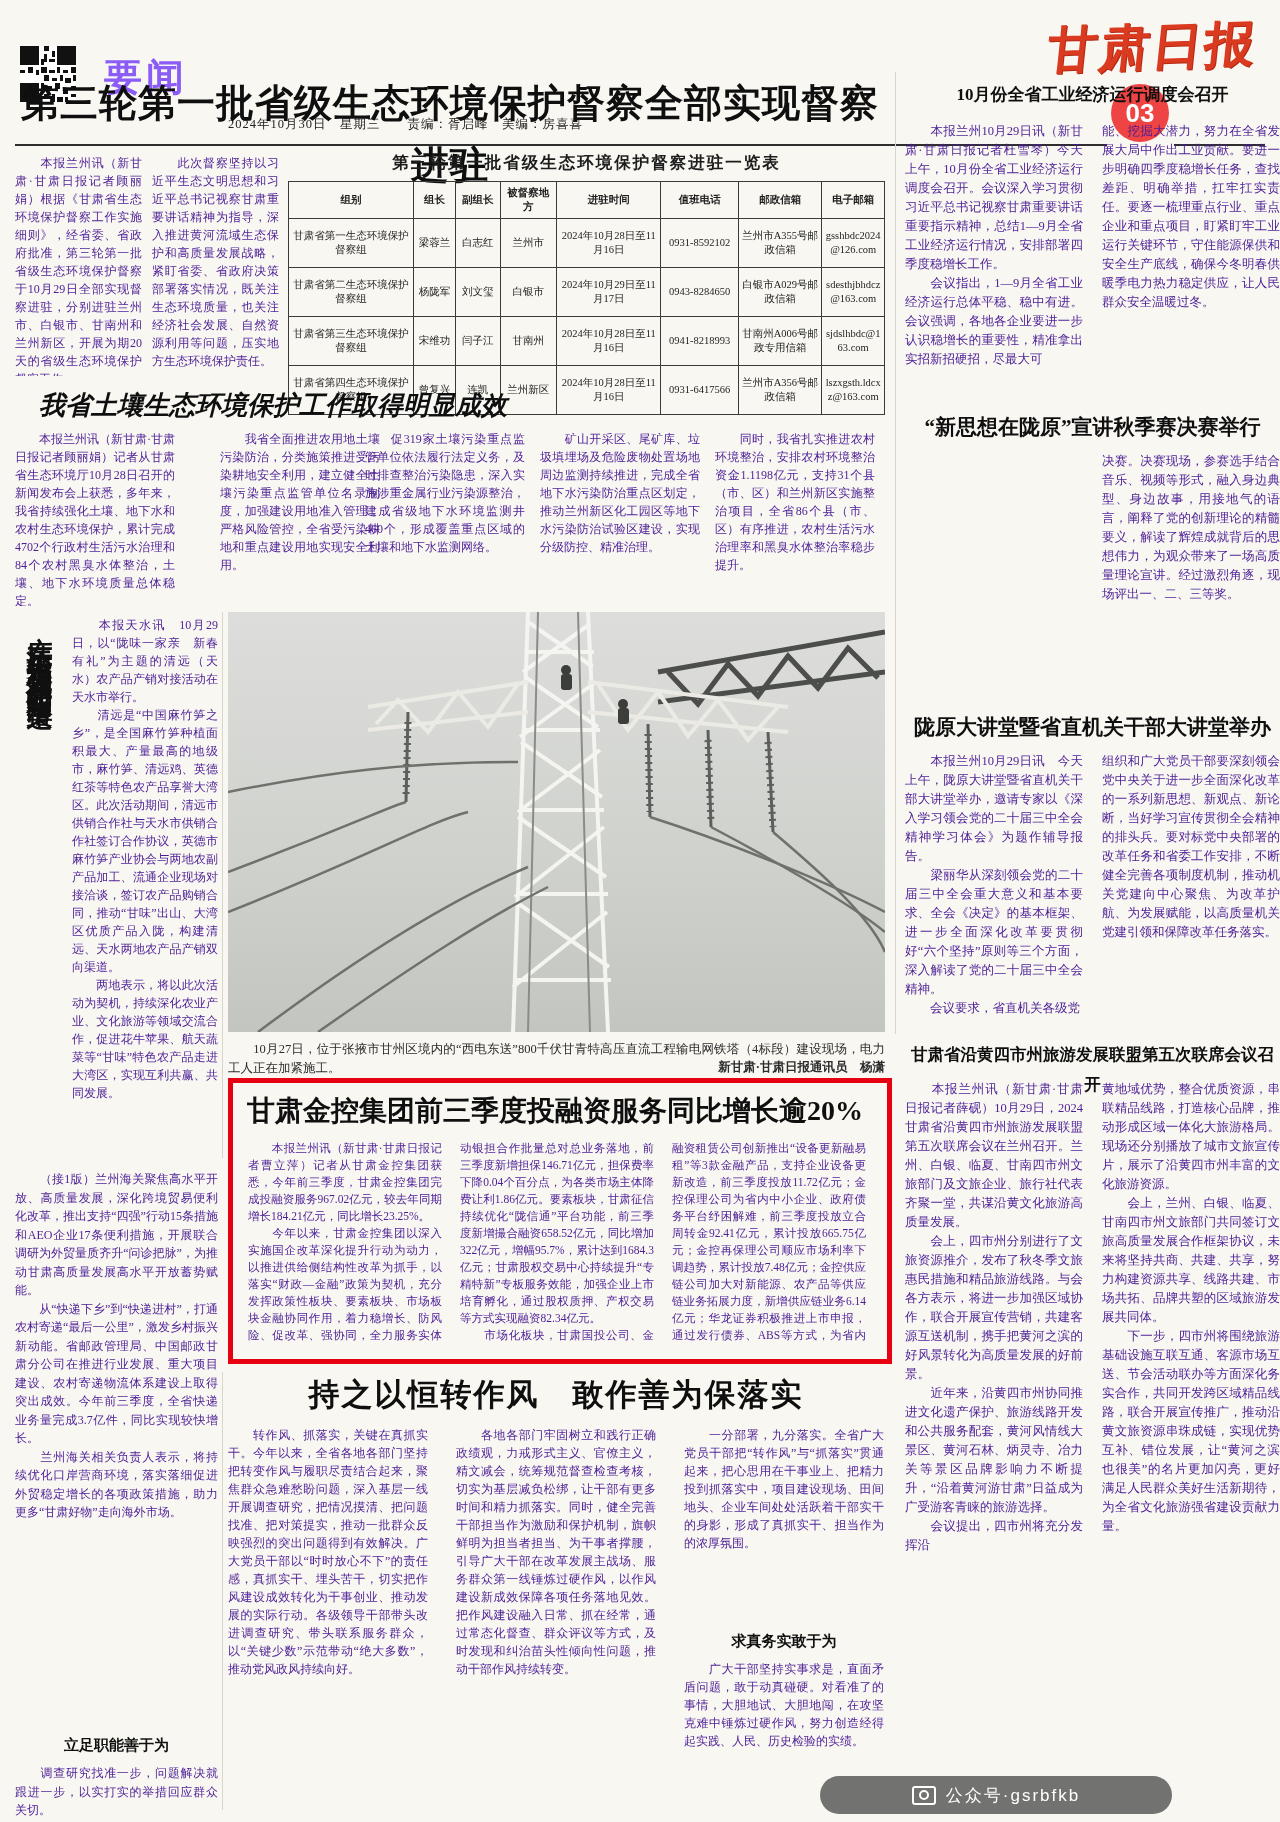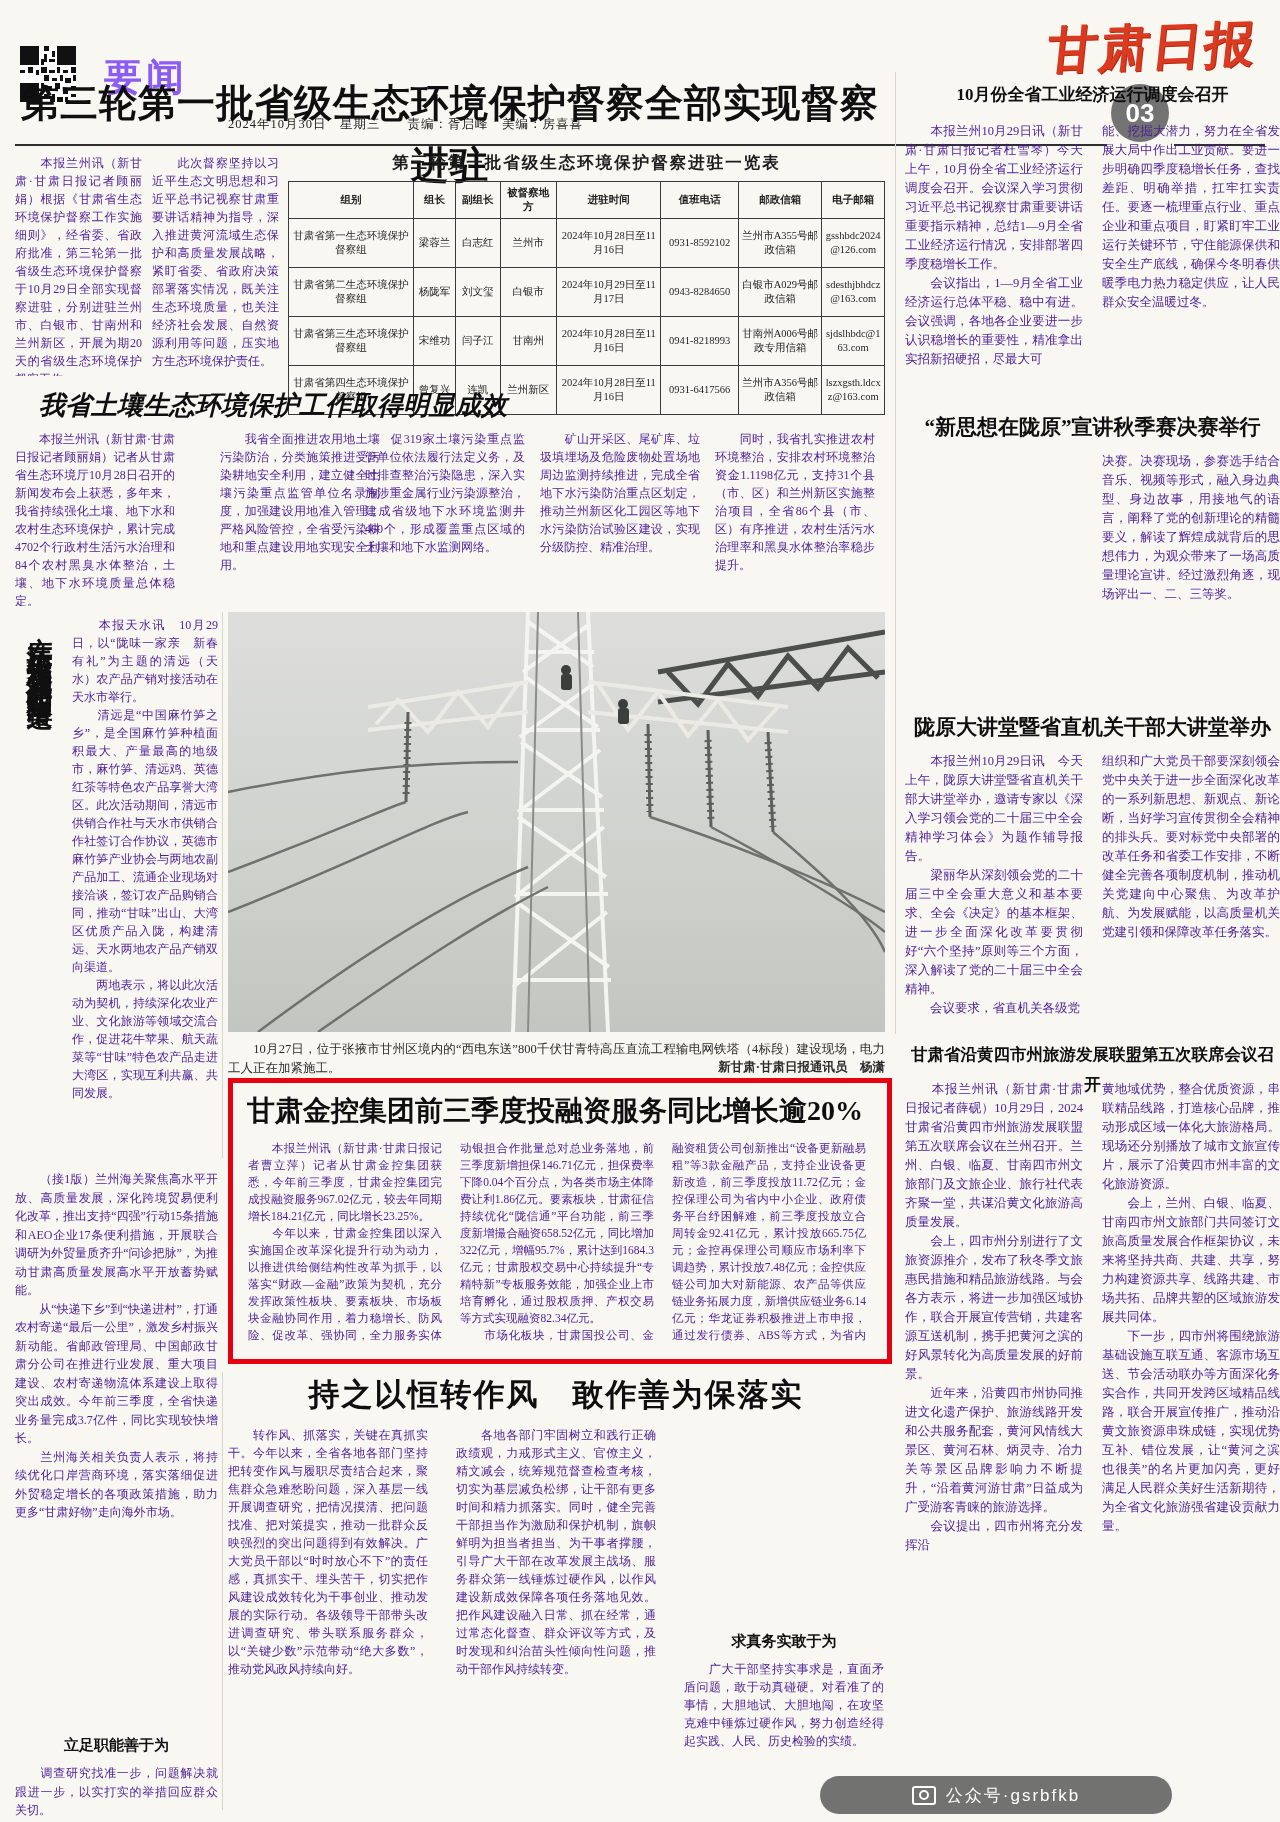--- a/index.html
+++ b/index.html
@@ -7,21 +7,21 @@
         font-family:"Liberation Serif","DejaVu Serif",serif;color:#1d1d1d;overflow:hidden;}
   .abs{position:absolute;}
   .bodycol{position:absolute;font-size:12px;line-height:18px;text-align:justify;
            white-space:pre-line;overflow:hidden;color:#4c1d95;}
   .rule{position:absolute;background:#2e2e2e;}
   .lightrule{position:absolute;background:#d8d5cc;}
   .hl{position:absolute;font-weight:bold;color:#0f0f0f;text-align:center;
       font-family:"Liberation Serif","DejaVu Serif",serif;}
   .section-label{position:absolute;font-size:38px;font-weight:bold;color:#8b5cf6;letter-spacing:4px;}
   .dateline{position:absolute;font-size:12.5px;color:#222;letter-spacing:1px;}
-  .page-circle{position:absolute;width:58px;height:58px;border-radius:50%;background:#737373;
+  .page-circle{position:absolute;width:58px;height:58px;border-radius:50%;background:#ef4444;
                display:flex;align-items:center;justify-content:center;color:#fff;
                font-size:26px;font-weight:bold;font-family:"Liberation Sans",sans-serif;}
   .masthead{position:absolute;font-size:50px;font-weight:bold;color:#d93a20;
             transform:skewX(-8deg) rotate(-2deg);letter-spacing:2px;
             text-shadow:1px 1px 0 #b52a14;}
   .insp-title{font-size:16.5px;font-weight:bold;text-align:center;letter-spacing:2px;}
   table.insp{border-collapse:collapse;width:100%;table-layout:fixed;margin-top:7px;
              font-size:10.5px;line-height:14px;}
   table.insp th,table.insp td{border:1px solid #3a3a3a;text-align:center;vertical-align:middle;
              padding:2px 3px;font-weight:normal;word-break:break-all;}
@@ -234,20 +234,21 @@
 　　会上，四市州分别进行了文旅资源推介，发布了秋冬季文旅惠民措施和精品旅游线路。与会各方表示，将进一步加强区域协作，联合开展宣传营销，共建客源互送机制，携手把黄河之滨的好风景转化为高质量发展的好前景。
 　　近年来，沿黄四市州协同推进文化遗产保护、旅游线路开发和公共服务配套，黄河风情线大景区、黄河石林、炳灵寺、冶力关等景区品牌影响力不断提升，“沿着黄河游甘肃”日益成为广受游客青睐的旅游选择。
 　　会议提出，四市州将充分发挥沿</div>
   <div class="bodycol" style="left:1102px;top:1080px;width:178px;height:722px;font-size:12.5px;line-height:19px;">黄地域优势，整合优质资源，串联精品线路，打造核心品牌，推动形成区域一体化大旅游格局。现场还分别播放了城市文旅宣传片，展示了沿黄四市州丰富的文化旅游资源。
 　　会上，兰州、白银、临夏、甘南四市州文旅部门共同签订文旅高质量发展合作框架协议，未来将坚持共商、共建、共享，努力构建资源共享、线路共建、市场共拓、品牌共塑的区域旅游发展共同体。
 　　下一步，四市州将围绕旅游基础设施互联互通、客源市场互送、节会活动联办等方面深化务实合作，共同开发跨区域精品线路，联合开展宣传推广，推动沿黄文旅资源串珠成链，实现优势互补、错位发展，让“黄河之滨也很美”的名片更加闪亮，更好满足人民群众美好生活新期待，为全省文化旅游强省建设贡献力量。</div>
 
   <div class="hl" style="left:228px;top:1374px;width:656px;height:42px;font-size:31px;line-height:42px;letter-spacing:2px;">持之以恒转作风　敢作善为保落实</div>
   <div class="bodycol" style="left:456px;top:1426px;width:200px;height:386px;">　　各地各部门牢固树立和践行正确政绩观，力戒形式主义、官僚主义，精文减会，统筹规范督查检查考核，切实为基层减负松绑，让干部有更多时间和精力抓落实。同时，健全完善干部担当作为激励和保护机制，旗帜鲜明为担当者担当、为干事者撑腰，引导广大干部在改革发展主战场、服务群众第一线锤炼过硬作风，以作风建设新成效保障各项任务落地见效。把作风建设融入日常、抓在经常，通过常态化督查、群众评议等方式，及时发现和纠治苗头性倾向性问题，推动干部作风持续转变。</div>
   <div class="bodycol" style="left:228px;top:1426px;width:200px;height:386px;">　　转作风、抓落实，关键在真抓实干。今年以来，全省各地各部门坚持把转变作风与履职尽责结合起来，聚焦群众急难愁盼问题，深入基层一线开展调查研究，把情况摸清、把问题找准、把对策提实，推动一批群众反映强烈的突出问题得到有效解决。广大党员干部以“时时放心不下”的责任感，真抓实干、埋头苦干，切实把作风建设成效转化为干事创业、推动发展的实际行动。各级领导干部带头改进调查研究、带头联系服务群众，以“关键少数”示范带动“绝大多数”，推动党风政风持续向好。</div>
+  <div class="bodycol" style="left:684px;top:1426px;width:200px;height:198px;">　　一分部署，九分落实。全省广大党员干部把“转作风”与“抓落实”贯通起来，把心思用在干事业上、把精力投到抓落实中，项目建设现场、田间地头、企业车间处处活跃着干部实干的身影，形成了真抓实干、担当作为的浓厚氛围。</div>
   <div class="subhead" style="left:684px;top:1632px;width:200px;">求真务实敢于为</div>
   <div class="bodycol" style="left:684px;top:1660px;width:200px;height:152px;">　　广大干部坚持实事求是，直面矛盾问题，敢于动真碰硬。对看准了的事情，大胆地试、大胆地闯，在攻坚克难中锤炼过硬作风，努力创造经得起实践、人民、历史检验的实绩。</div>
 
   <div class="bodycol" style="left:15px;top:1170px;width:203px;height:556px;font-size:12px;line-height:18.5px;">　　（接1版）兰州海关聚焦高水平开放、高质量发展，深化跨境贸易便利化改革，推出支持“四强”行动15条措施和AEO企业17条便利措施，开展联合调研为外贸量质齐升“问诊把脉”，为推动甘肃高质量发展高水平开放蓄势赋能。
 　　从“快递下乡”到“快递进村”，打通农村寄递“最后一公里”，激发乡村振兴新动能。省邮政管理局、中国邮政甘肃分公司在推进行业发展、重大项目建设、农村寄递物流体系建设上取得突出成效。今年前三季度，全省快递业务量完成3.7亿件，同比实现较快增长。
 　　兰州海关相关负责人表示，将持续优化口岸营商环境，落实落细促进外贸稳定增长的各项政策措施，助力更多“甘肃好物”走向海外市场。</div>
   <div class="subhead" style="left:15px;top:1736px;width:203px;">立足职能善于为</div>
   <div class="bodycol" style="left:15px;top:1764px;width:203px;height:54px;font-size:12px;line-height:18.5px;">　　调查研究找准一步，问题解决就跟进一步，以实打实的举措回应群众关切。</div>
 
   <div class="watermark" style="left:820px;top:1776px;width:352px;height:38px;">

